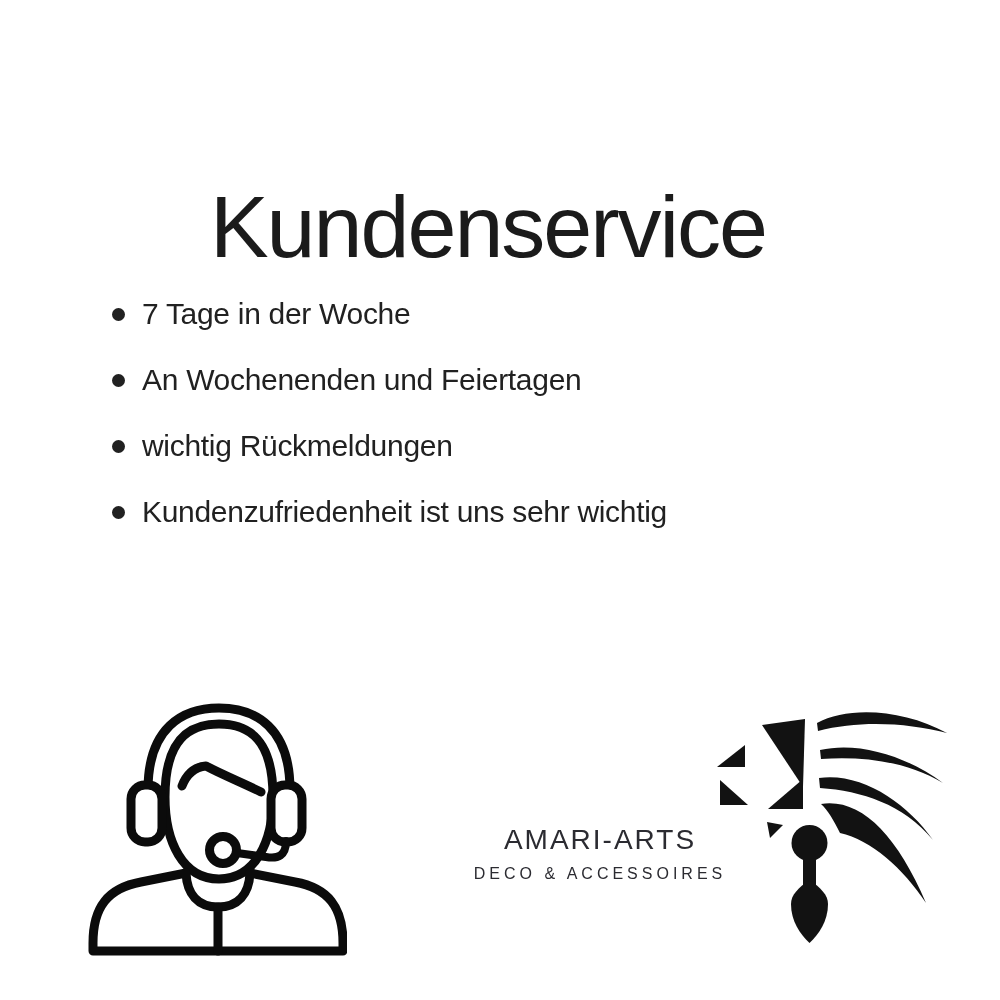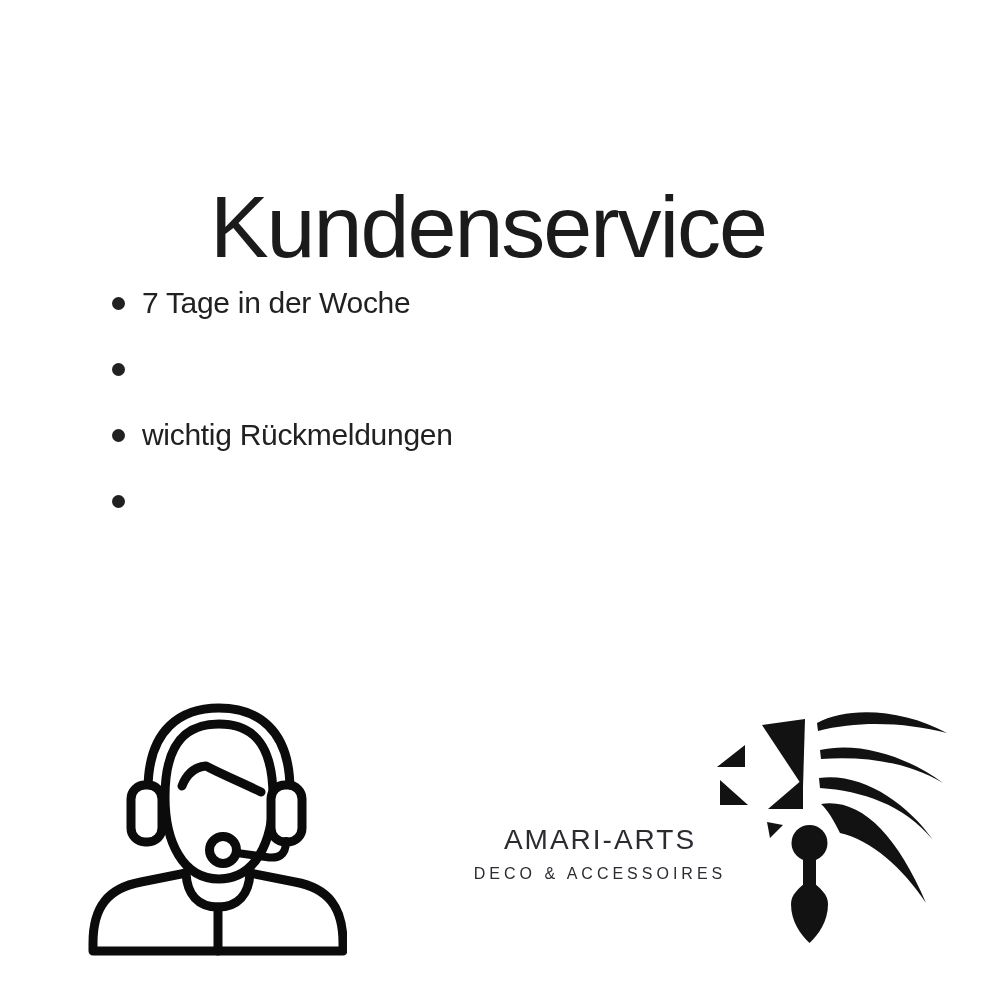--- a/index.html
+++ b/index.html
@@ -18,21 +18,21 @@
     font-family:"Liberation Sans", sans-serif;
   }
   .page-title{
     position:absolute;top:124px;left:0;width:976px;
     text-align:center;
     font-size:88px;line-height:1;font-weight:400;
     letter-spacing:-2px;
     color:var(--heading_text);
   }
   .bullet-list{
-    position:absolute;left:112px;top:285px;
+    position:absolute;left:112px;top:296px;
     margin:0;padding:0;list-style:none;
   }
   .bullet-list li{
     display:flex;align-items:center;
     height:36px;margin-bottom:30px;
     font-size:30px;letter-spacing:-0.3px;
     color:var(--body_text);
     white-space:nowrap;
   }
   .bullet-dot{
@@ -61,27 +61,29 @@
 
 <h1 class="page-title">Kundenservice</h1>
 
 <ul class="bullet-list">
   <li>
     <span class="bullet-dot"></span>
     <span>7 Tage in der Woche</span>
   </li>
   <li>
     <span class="bullet-dot"></span>
+    <span>An Wochenenden und Feiertagen</span>
   </li>
   <li>
     <span class="bullet-dot"></span>
     <span>wichtig Rückmeldungen</span>
   </li>
   <li>
     <span class="bullet-dot"></span>
+    <span>Kundenzufriedenheit ist uns sehr wichtig</span>
   </li>
 </ul>
 
 <svg class="support-icon" viewBox="0 0 262 270" xmlns="http://www.w3.org/2000/svg" fill="none" stroke="#0b0b0b" stroke-width="9" stroke-linecap="round" stroke-linejoin="round">
 
   <path d="M63,95 C63,33 97,13 134,13 C171,13 205,33 205,95"></path>
 
   <path d="M80,102 C80,44 104,29 134,29 C164,29 188,44 188,102 C188,147 170,184 134,184 C98,184 80,147 80,102 Z" fill="#ffffff"></path>
 
   <path d="M97,91 C102,78 110,72 121,71 C138,80 158,88 176,97"></path>

